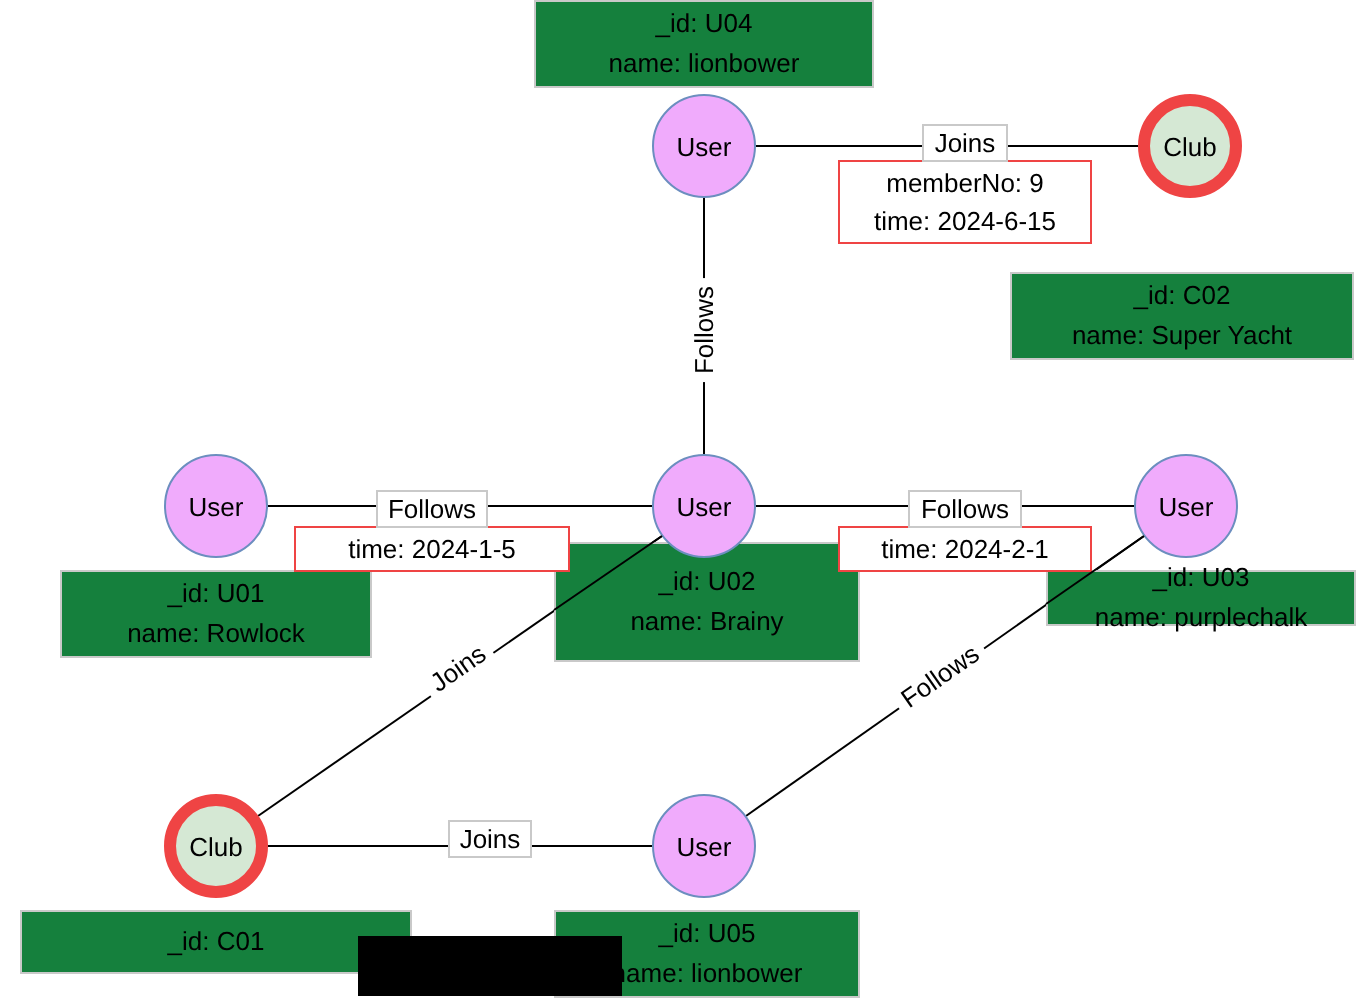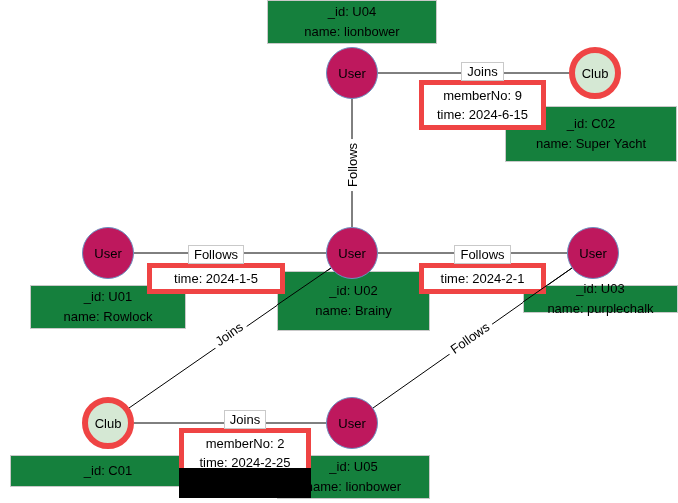--- a/index.html
+++ b/index.html
@@ -10,38 +10,38 @@
   }
   svg.layer { position:absolute; left:0; top:0; z-index:1; }
   svg.layer line { stroke:#000; stroke-width:1; }
   svg.overlay { z-index:4; pointer-events:none; }
 
   .node {
     position:absolute; width:52px; height:52px; border-radius:50%;
     display:flex; align-items:center; justify-content:center;
     z-index:3; box-sizing:border-box;
   }
-  .node.user { background:#be185d; border:1px solid #6c8ebf; }
+  .node.user { background:#f0abfc; border:1px solid #6c8ebf; }
   .node.club { background:#d5e8d4; border:6px solid #ef4444; }
 
   .nlabel {
     position:absolute; background:#15803d; border:1px solid #c9c9c9;
     z-index:2; display:flex; flex-direction:column; align-items:center;
     justify-content:center; box-sizing:border-box; line-height:20px;
     text-align:center;
   }
 
   .elabel { position:absolute; z-index:2; display:flex; flex-direction:column; align-items:center; }
   .etitle {
     background:#fff; border:1px solid #c9c9c9; padding:0 5px;
     line-height:17px; margin-bottom:-1px; position:relative; z-index:1;
     white-space:nowrap;
   }
   .eprops {
-    background:#fff; border:5px solid #ef4444; width:100%;
+    background:#fff; border:1px solid #ef4444; width:100%;
     box-sizing:border-box; text-align:center; line-height:19px; padding:1px 0;
   }
 
   .rlabel {
     position:absolute; background:#fff; padding:1px 4px; z-index:2;
     white-space:nowrap;
   }
   .blackbox { position:absolute; background:#000; z-index:5; }
 </style>
 </head>
@@ -64,21 +64,21 @@
   <div class="node user" style="left:82px;top:227px">User</div>
   <div class="node user" style="left:326px;top:227px">User</div>
   <div class="node user" style="left:567px;top:227px">User</div>
   <div class="node club" style="left:82px;top:397px">Club</div>
   <div class="node user" style="left:326px;top:397px">User</div>
 
   <div class="nlabel" style="left:267px;top:0;width:170px;height:44px">
     <div>_id: U04</div>
     <div>name: lionbower</div>
   </div>
-  <div class="nlabel" style="left:505px;top:106px;width:172px;height:56px">
+  <div class="nlabel" style="left:505px;top:136px;width:172px;height:44px">
     <div>_id: C02</div>
     <div>name: Super Yacht</div>
   </div>
   <div class="nlabel" style="left:30px;top:285px;width:156px;height:44px">
     <div>_id: U01</div>
     <div>name: Rowlock</div>
   </div>
   <div class="nlabel" style="left:277px;top:271px;width:153px;height:60px">
     <div>_id: U02</div>
     <div>name: Brainy</div>
@@ -112,24 +112,20 @@
 
   <div class="elabel" style="left:419px;top:245px;width:127px">
     <div class="etitle">Follows</div>
     <div class="eprops">
       <div>time: 2024-2-1</div>
     </div>
   </div>
 
   <div class="elabel" style="left:179px;top:410px;width:132px">
     <div class="etitle">Joins</div>
-    <div class="eprops">
-      <div>memberNo: 2</div>
-      <div>time: 2024-2-25</div>
-    </div>
   </div>
 
   <div class="rlabel" style="left:352px;top:165px;transform:translate(-50%,-50%) rotate(-90deg)">Follows</div>
 
   <div class="rlabel" style="left:229px;top:334px;transform:translate(-50%,-50%) rotate(-35deg)">Joins</div>
 
   <div class="rlabel" style="left:470px;top:338px;transform:translate(-50%,-50%) rotate(-35deg)">Follows</div>
 
   <svg class="layer overlay" width="678" height="503">
     <line x1="277" y1="305" x2="331" y2="268"></line>

